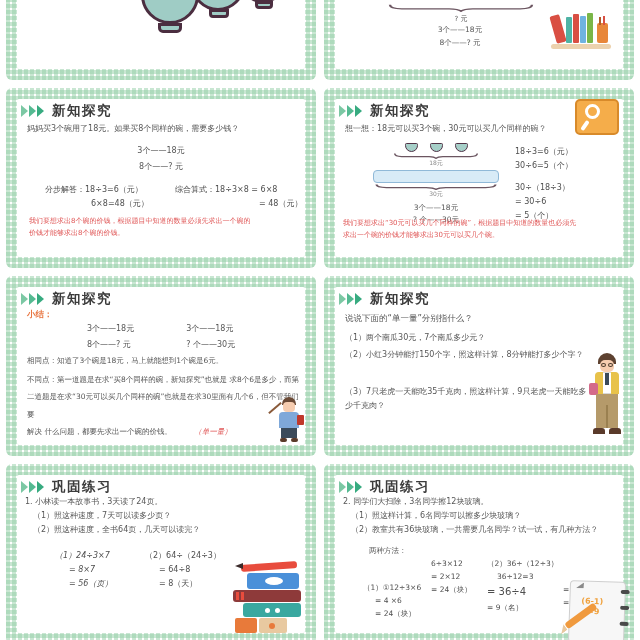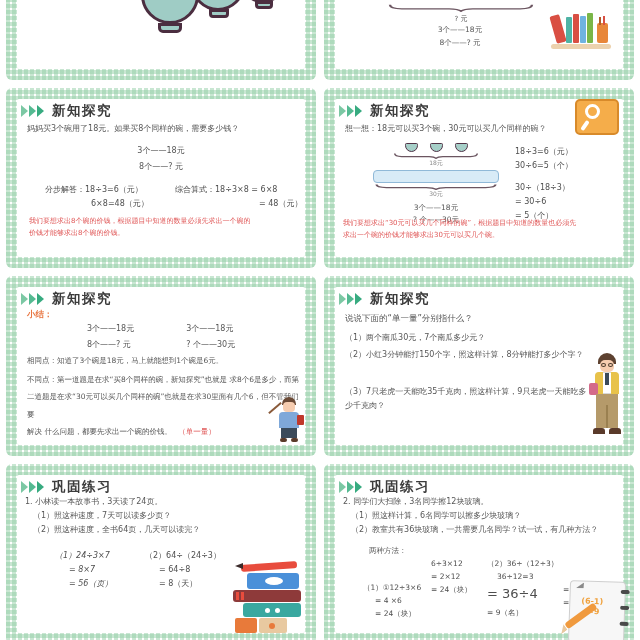--- a/index.html
+++ b/index.html
@@ -185,21 +185,21 @@
           <div class="t8" style="line-height:1.95;">3个——18元</div>
           <div class="t8" style="line-height:1.95;">? 个——30元</div>
         </div>
       </div>
       <div class="abs t75" style="top:68px;left:10px;right:6px;">相同点：知道了3个碗是18元，马上就能想到1个碗是6元。</div>
       <div class="abs" style="top:84px;left:10px;right:4px;">
         <div class="t75" style="line-height:2.3;">不同点：第一道题是在求“买8个同样的碗，新知探究”也就是 求8个6是多少，而第</div>
         <div class="t75" style="line-height:2.3;">二道题是在求“30元可以买几个同样的碗”也就是在求30里面有几个6，但不管我们要</div>
         <div class="t75" style="line-height:2.3;">
           <span>解决 什么问题，都要先求出一个碗的价钱。</span>
-          <span class="red" style="margin-left:4px;">（单一量）</span>
+          <span class="red" style="margin-left:20px;font-style:italic;">（单一量）</span>
         </div>
       </div>
       <div class="fig" style="right:0px;bottom:-8px;width:32px;height:56px;z-index:4;">
         <div style="position:absolute;left:9px;top:0;width:14px;height:8px;background:#6b4a36;border-radius:7px 7px 0 0;"></div>
         <div style="position:absolute;left:10px;top:5px;width:12px;height:10px;background:#f7cdb0;border-radius:4px;"></div>
         <div style="position:absolute;left:6px;top:15px;width:20px;height:16px;background:#7fa8d9;border-radius:4px 4px 0 0;"></div>
         <div style="position:absolute;left:24px;top:18px;width:7px;height:10px;background:#c0392b;border-radius:1px;"></div>
         <div style="position:absolute;left:-6px;top:10px;width:16px;height:2px;background:#8a5a3a;transform:rotate(-40deg);"></div>
         <div style="position:absolute;left:8px;top:31px;width:16px;height:10px;background:#3a4a5a;"></div>
         <div style="position:absolute;left:7px;top:41px;width:7px;height:4px;background:#5a3a2a;border-radius:2px;"></div>
@@ -303,21 +303,21 @@
         <div class="eq" style="font-size:7.5px;padding-left:12px;">= 24（块）</div>
       </div>
       <div class="abs" style="top:82px;left:96px;">
         <div class="eq" style="font-size:7.5px;">6÷3×12</div>
         <div class="eq" style="font-size:7.5px;">= 2×12</div>
         <div class="eq" style="font-size:7.5px;">= 24（块）</div>
       </div>
       <div class="abs" style="top:82px;left:152px;">
         <div class="eq" style="font-size:7.5px;">（2）36÷（12÷3）</div>
         <div class="eq" style="font-size:7.5px;padding-left:10px;">36÷12=3</div>
-        <div class="eq" style="font-size:13px;">= 36÷4</div>
+        <div class="eq" style="font-size:10px;">= 36÷4</div>
         <div class="eq" style="font-size:7.5px;">= 9（名）</div>
       </div>
       <div class="abs" style="top:108px;left:228px;">
         <div class="eq" style="font-size:7.5px;">= 3×3</div>
         <div class="eq" style="font-size:7.5px;">= 9（名）</div>
       </div>
       <div class="fig" style="right:-2px;bottom:-10px;width:56px;height:62px;z-index:4;transform:rotate(2deg);">
         <div style="position:absolute;inset:0;background:#f7f7f7;border:1px solid #cfcfcf;border-radius:4px;"></div>
         <div style="position:absolute;right:-4px;top:8px;width:9px;height:4px;background:#4a4a4a;border-radius:2px;"></div>
         <div style="position:absolute;right:-4px;top:24px;width:9px;height:4px;background:#4a4a4a;border-radius:2px;"></div>

